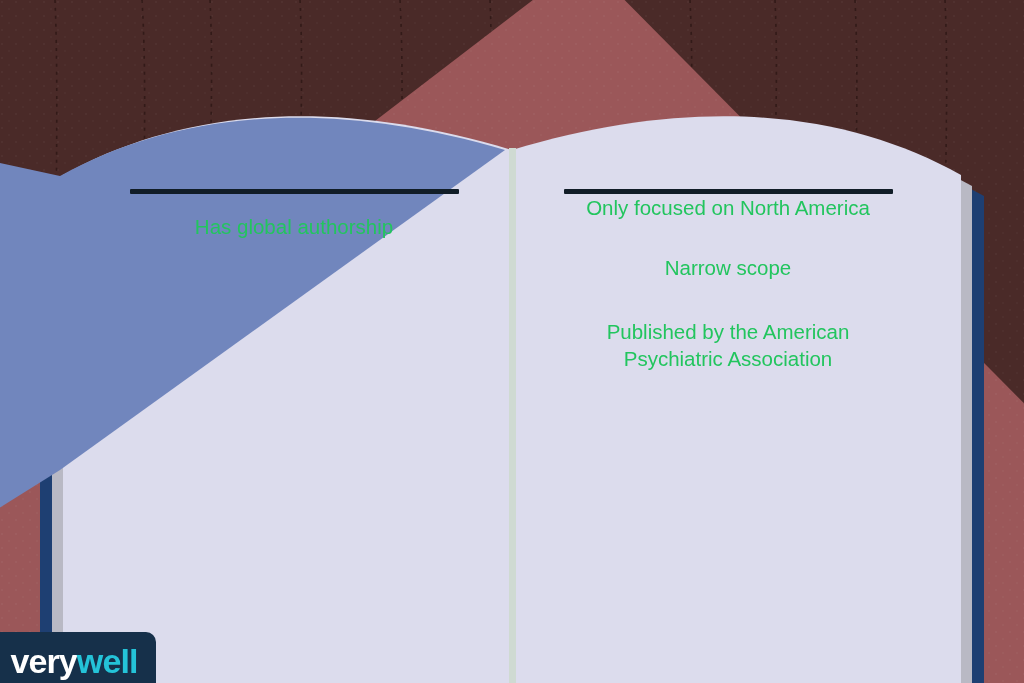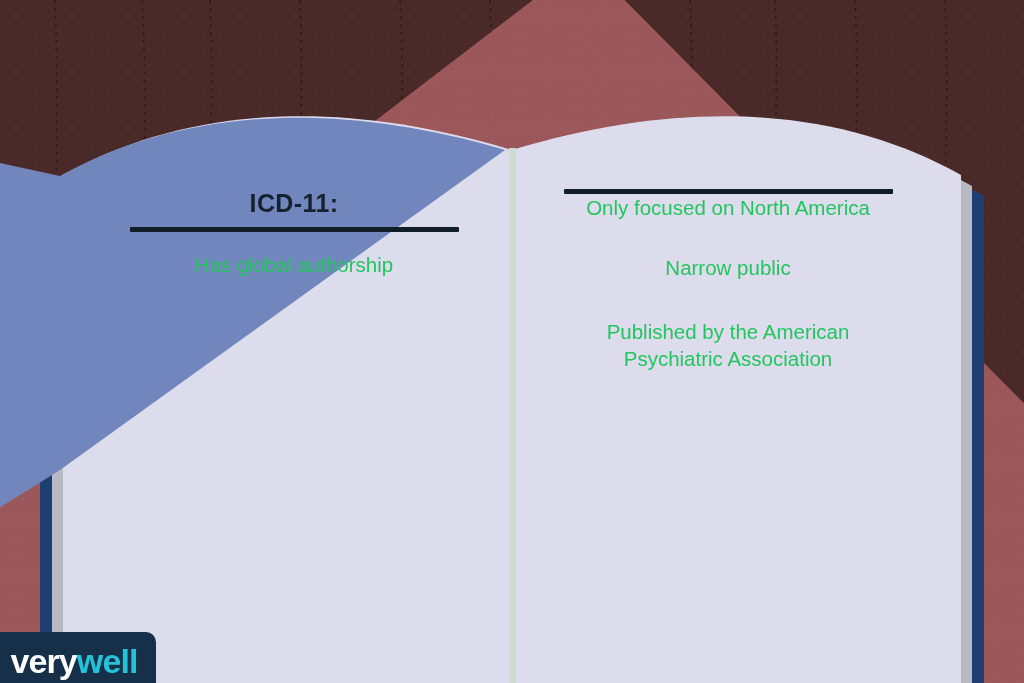--- a/index.html
+++ b/index.html
@@ -166,32 +166,31 @@
     </g>
     <path d="M60,176 C175,112 325,97 505,150 L60,470 Z" fill="#7186bd"></path>
     <path d="M-60,150 L60,176 L60,470 L-60,545 Z" fill="#7186bd"></path>
 
     <polygon points="-60,-60 585,-60 -60,300" fill="#000000" opacity="0.0"></polygon>
   </svg>
 
   <div class="pages-layer">
 
     <div class="page-col left">
-      <h2 class="page-title">ICD-11:</h2>
       <div class="page-rule"></div>
       <ul class="bullets">
         <li>Has global authorship</li>
       </ul>
     </div>
 
     <div class="page-col right">
       <div class="page-rule"></div>
       <ul class="bullets">
         <li>Only focused on North America</li>
-        <li>Narrow public</li>
+        <li>Narrow scope</li>
         <li>Published by the American
 Psychiatric Association</li>
       </ul>
     </div>
   </div>
 
   <div class="logo">
     <span class="logo-text"><span class="logo-very">very</span><span class="logo-well">well</span></span>
   </div>
 

